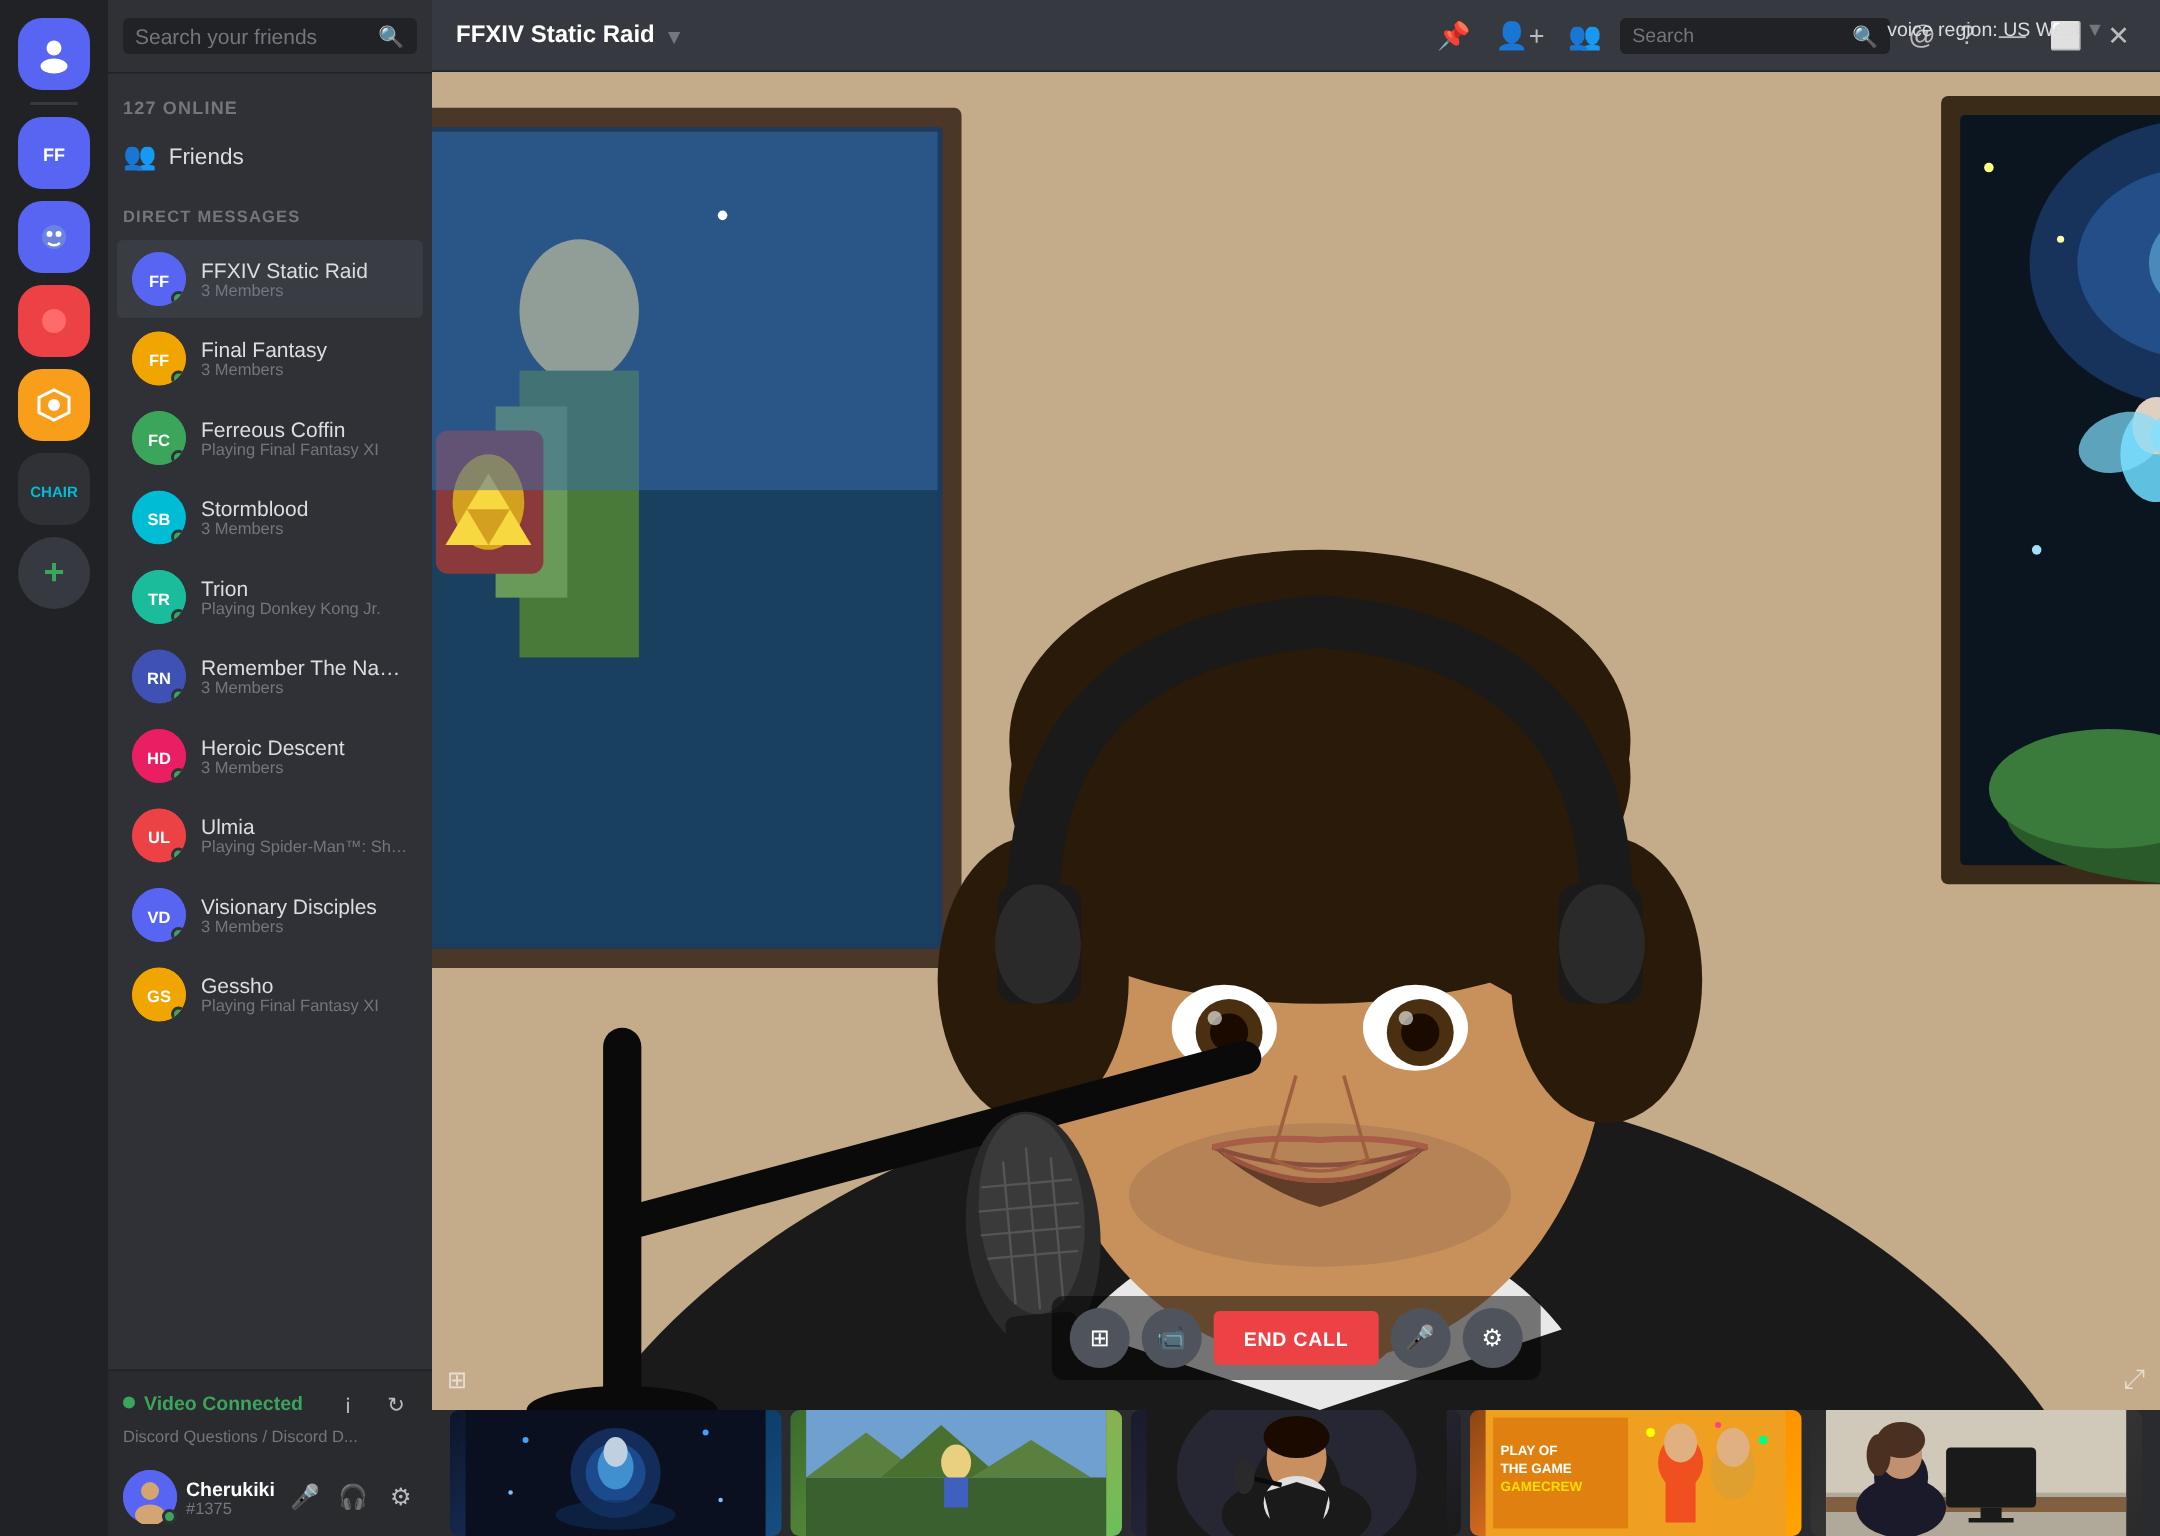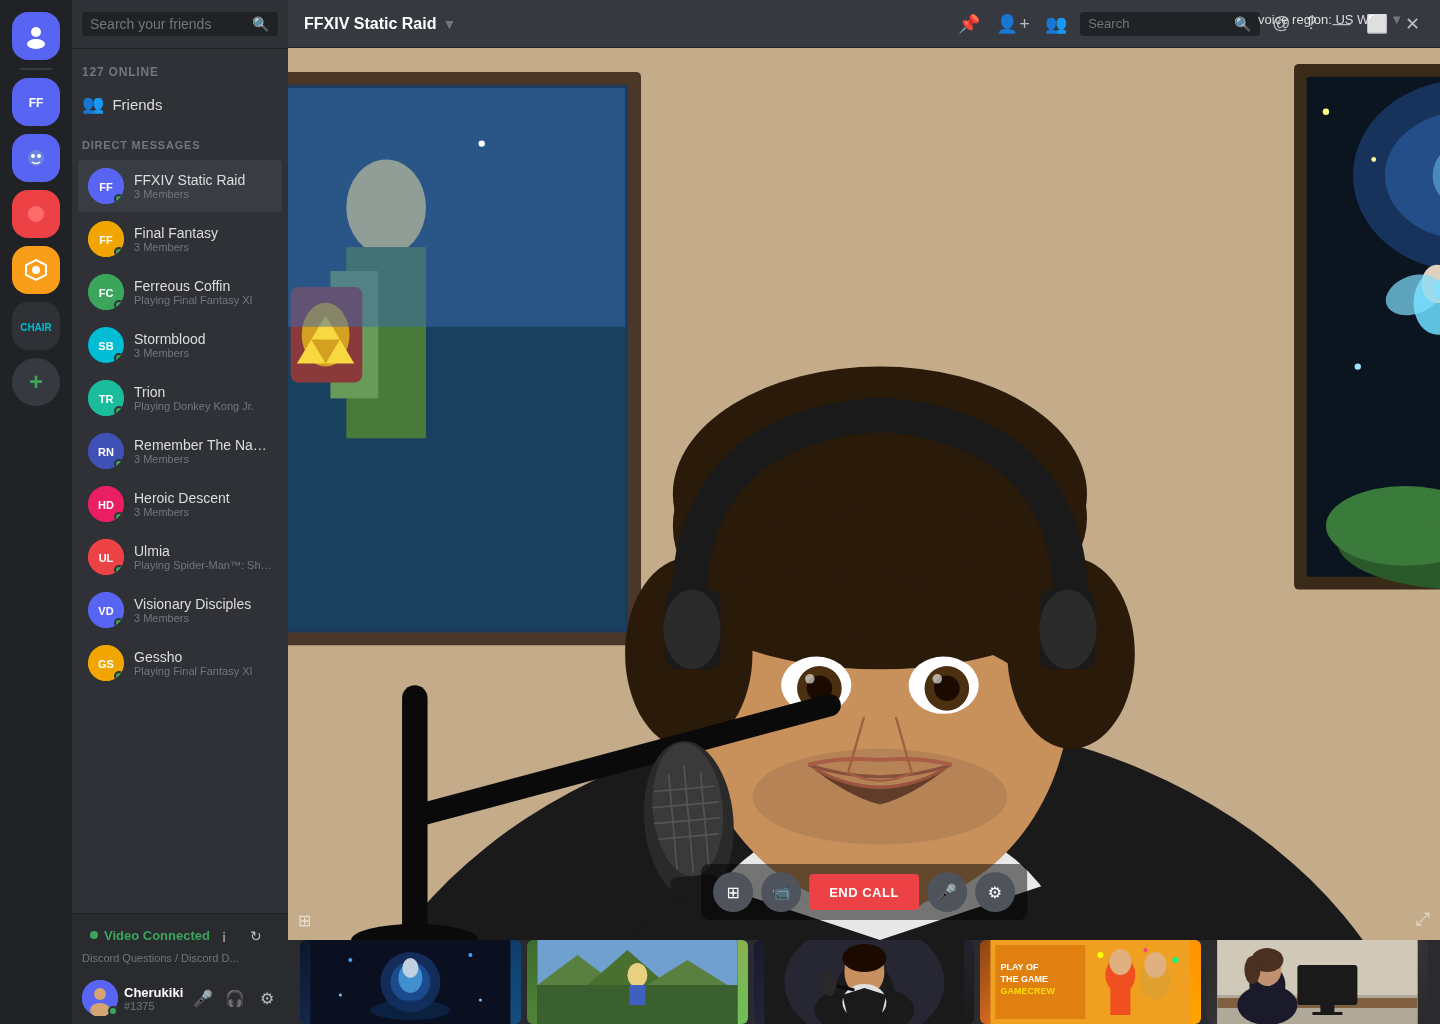--- a/index.html
+++ b/index.html
@@ -366,21 +366,21 @@
     .avatar-red { background: #ed4245; }
     .avatar-green { background: #3ba55c; }
     .avatar-orange { background: #f0a500; }
     .avatar-teal { background: #1abc9c; }
     .avatar-pink { background: #e91e63; }
     .avatar-blue { background: #0369a1; justify-content: flex-end; }
     .avatar-indigo { background: #3f51b5; }
 
     .vc-top-row {
       display: flex;
-      justify-content: center;
+      justify-content: space-between;
       align-items: center;
     }
   </style>
 </head>
 <body>
 
 <div class="server-sidebar">
   <div class="server-icon home active">
     <svg width="28" height="28" viewBox="0 0 28 28" fill="white">
       <circle cx="14" cy="10" r="5"></circle>

